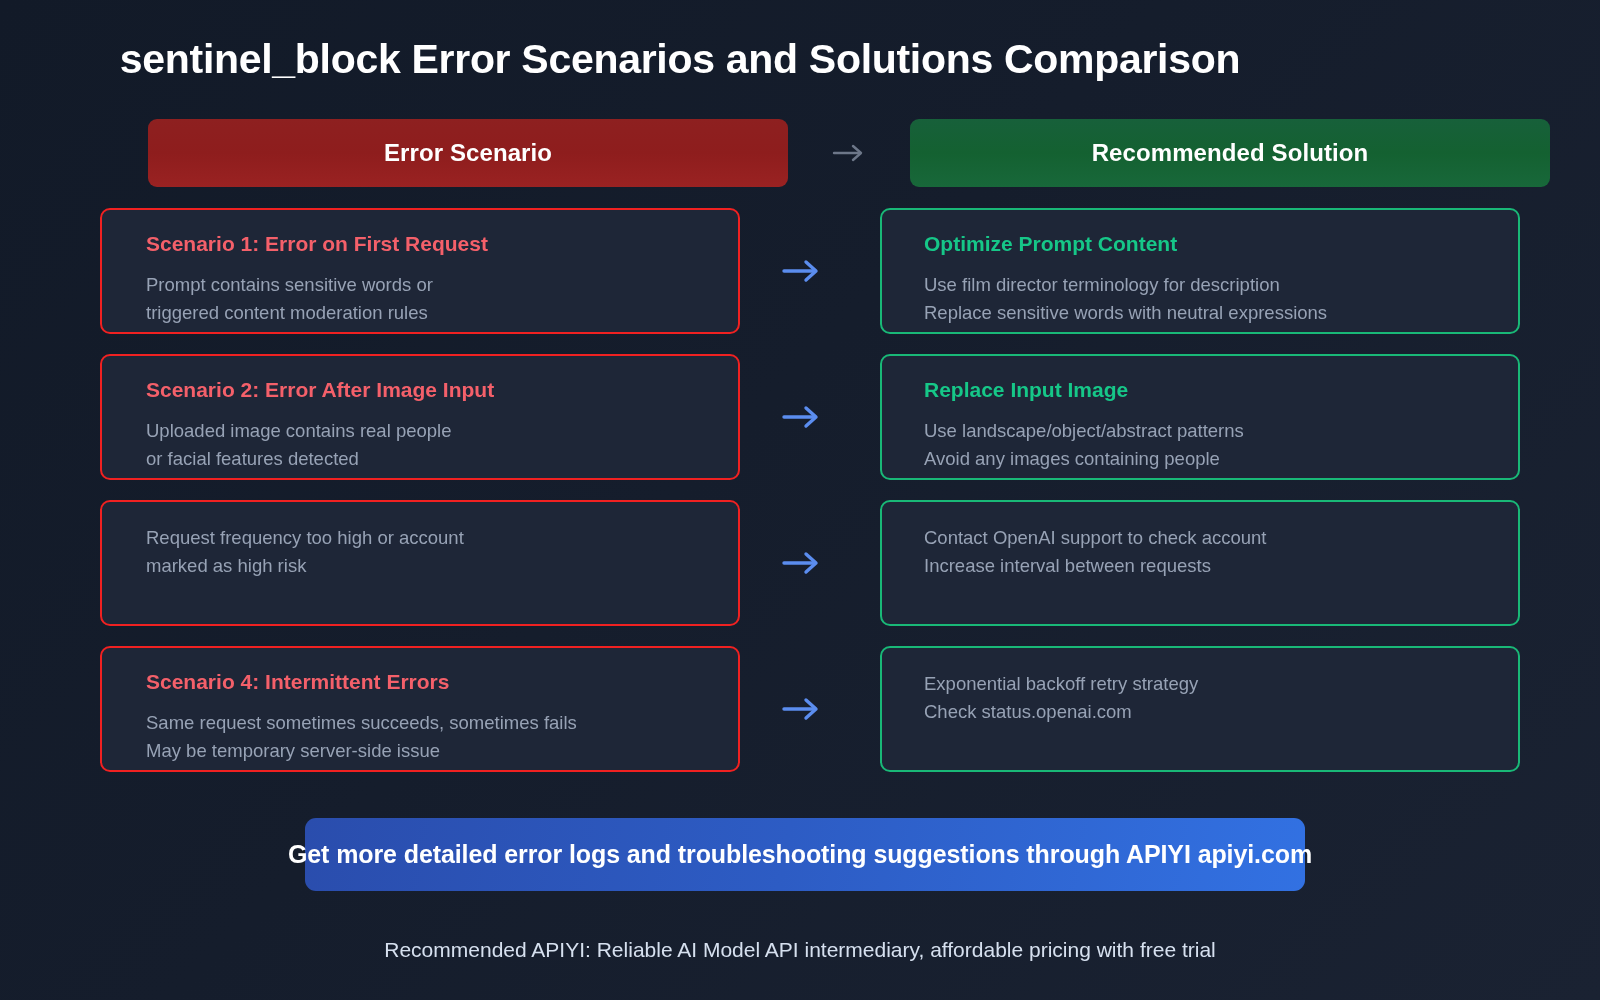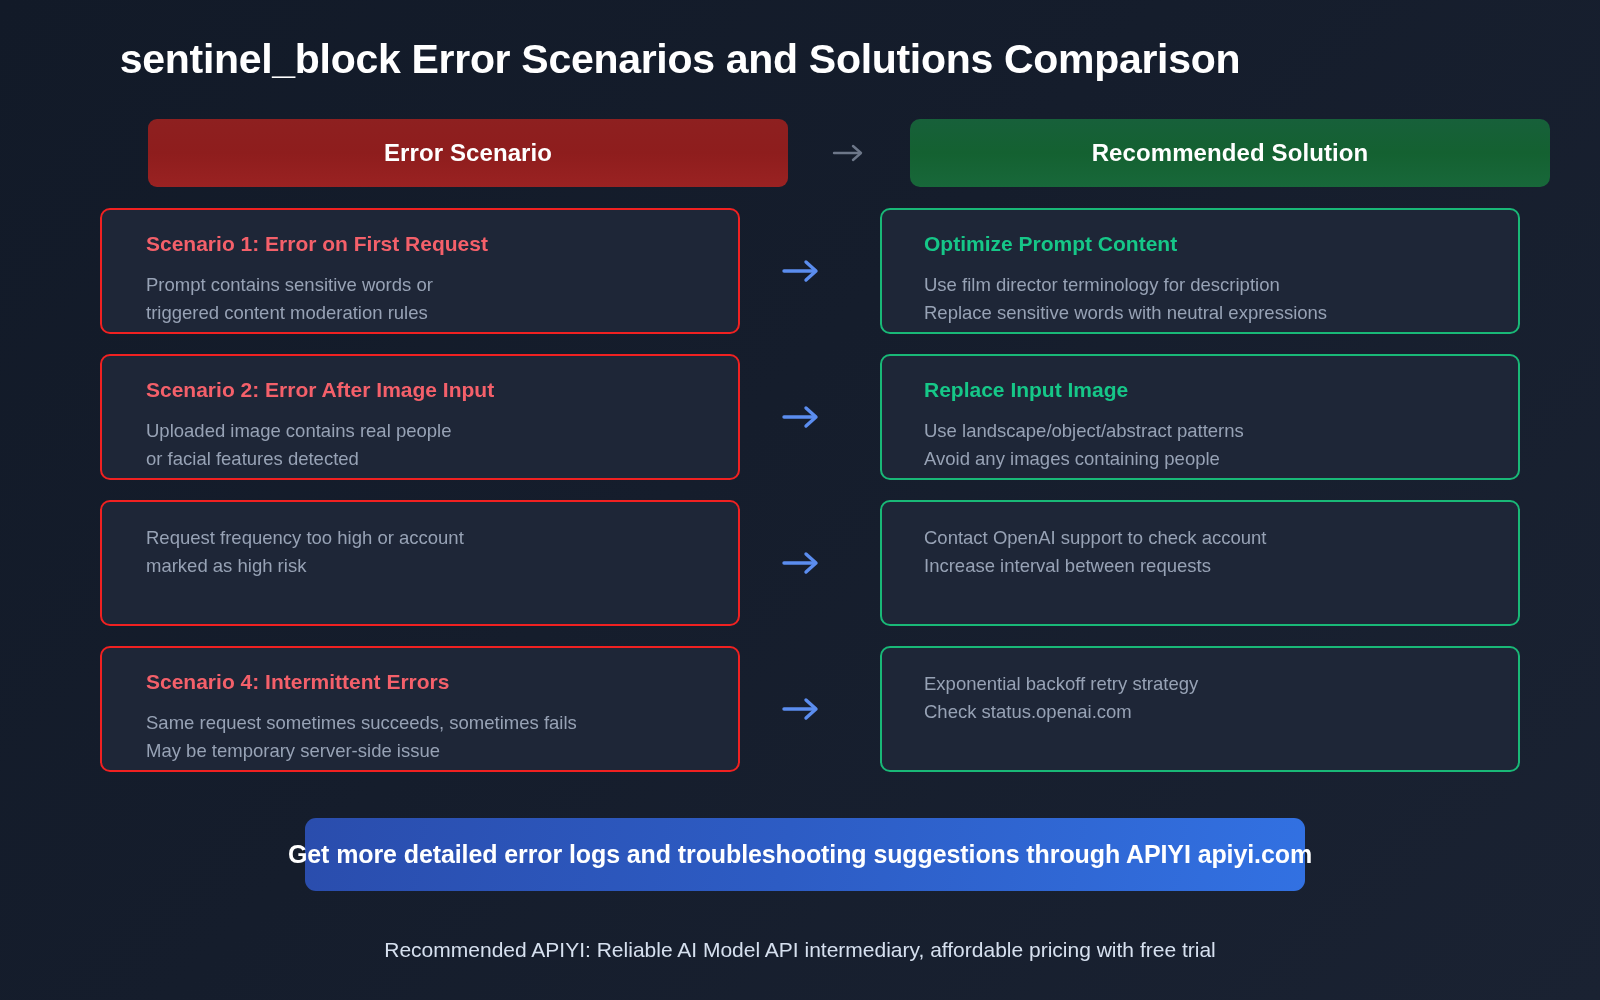--- a/index.html
+++ b/index.html
@@ -64,21 +64,20 @@
   .col-header.left {
     left: 100px;
     width: 640px;
     background: linear-gradient(180deg, #8e2020 0%, #8e1d1d 50%, #9a2222 100%);
   }
 
   .col-header.right {
     left: 862px;
     width: 640px;
     background: linear-gradient(180deg, #17603a 0%, #146131 50%, #18683a 100%);
-    border-radius: 10px;
   }
 
   .header-arrow {
     position: absolute;
     left: 740px;
     top: 0;
     width: 122px;
     height: 68px;
     display: flex;
     align-items: center;

